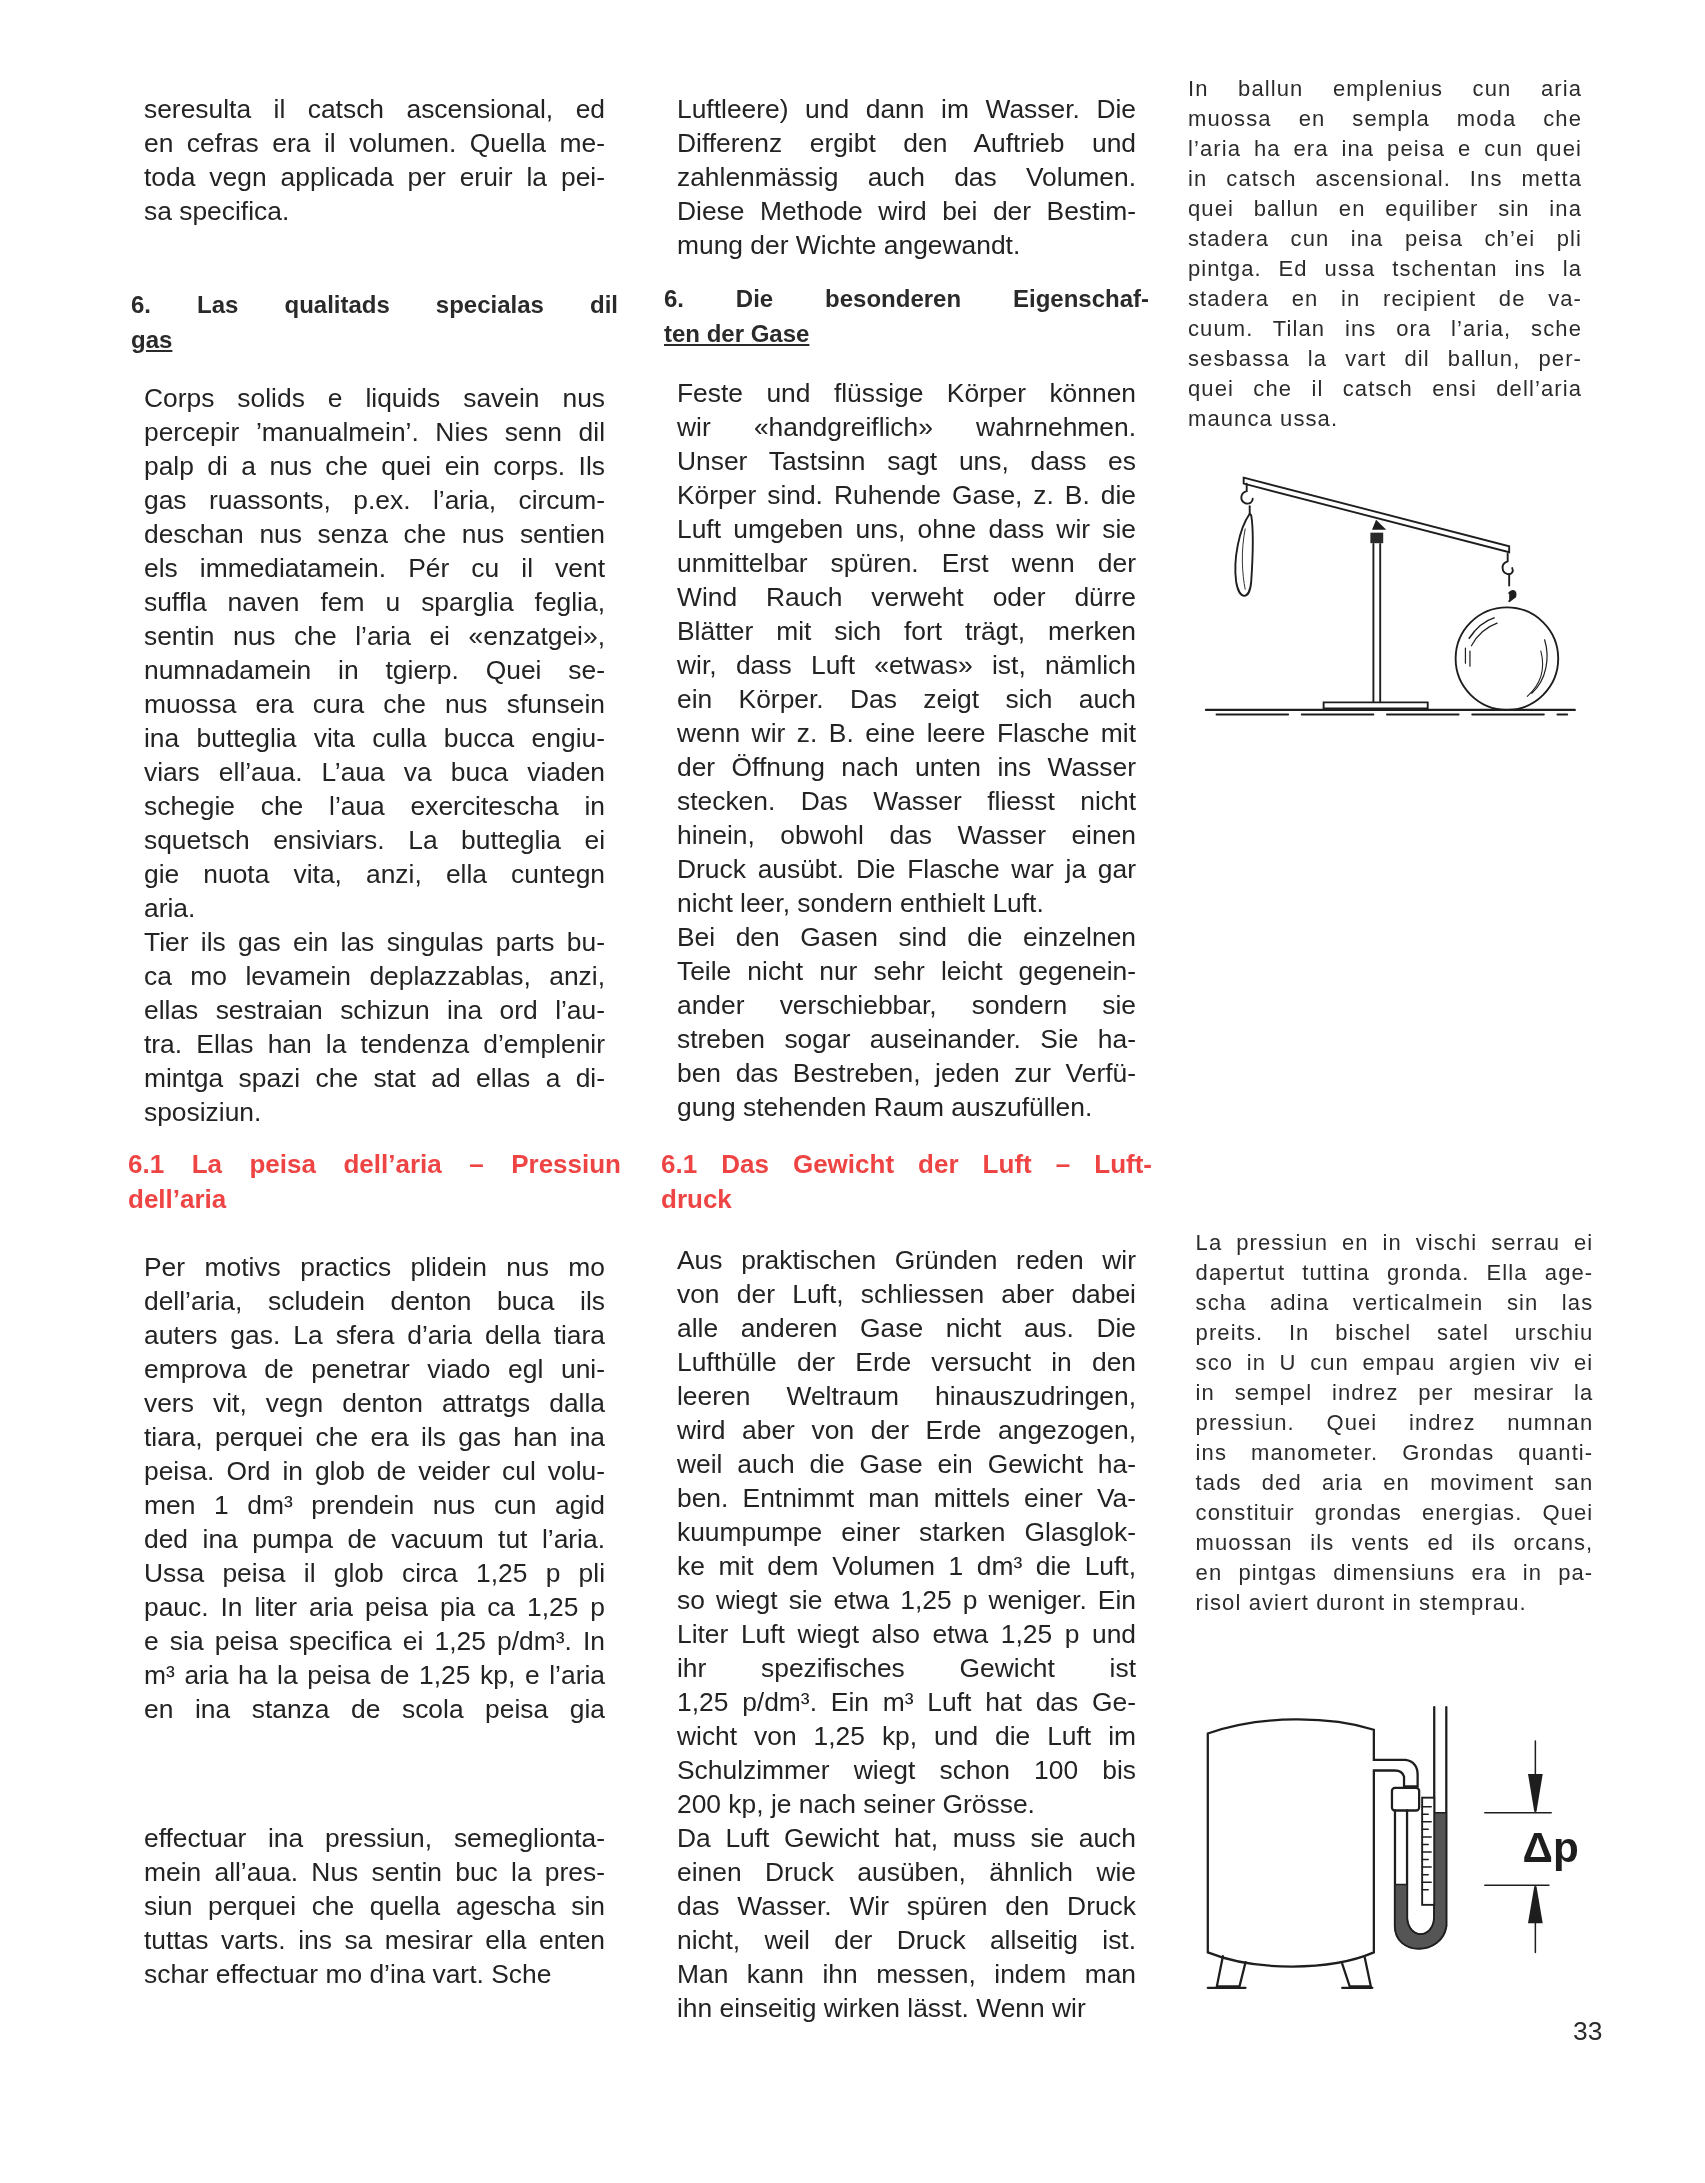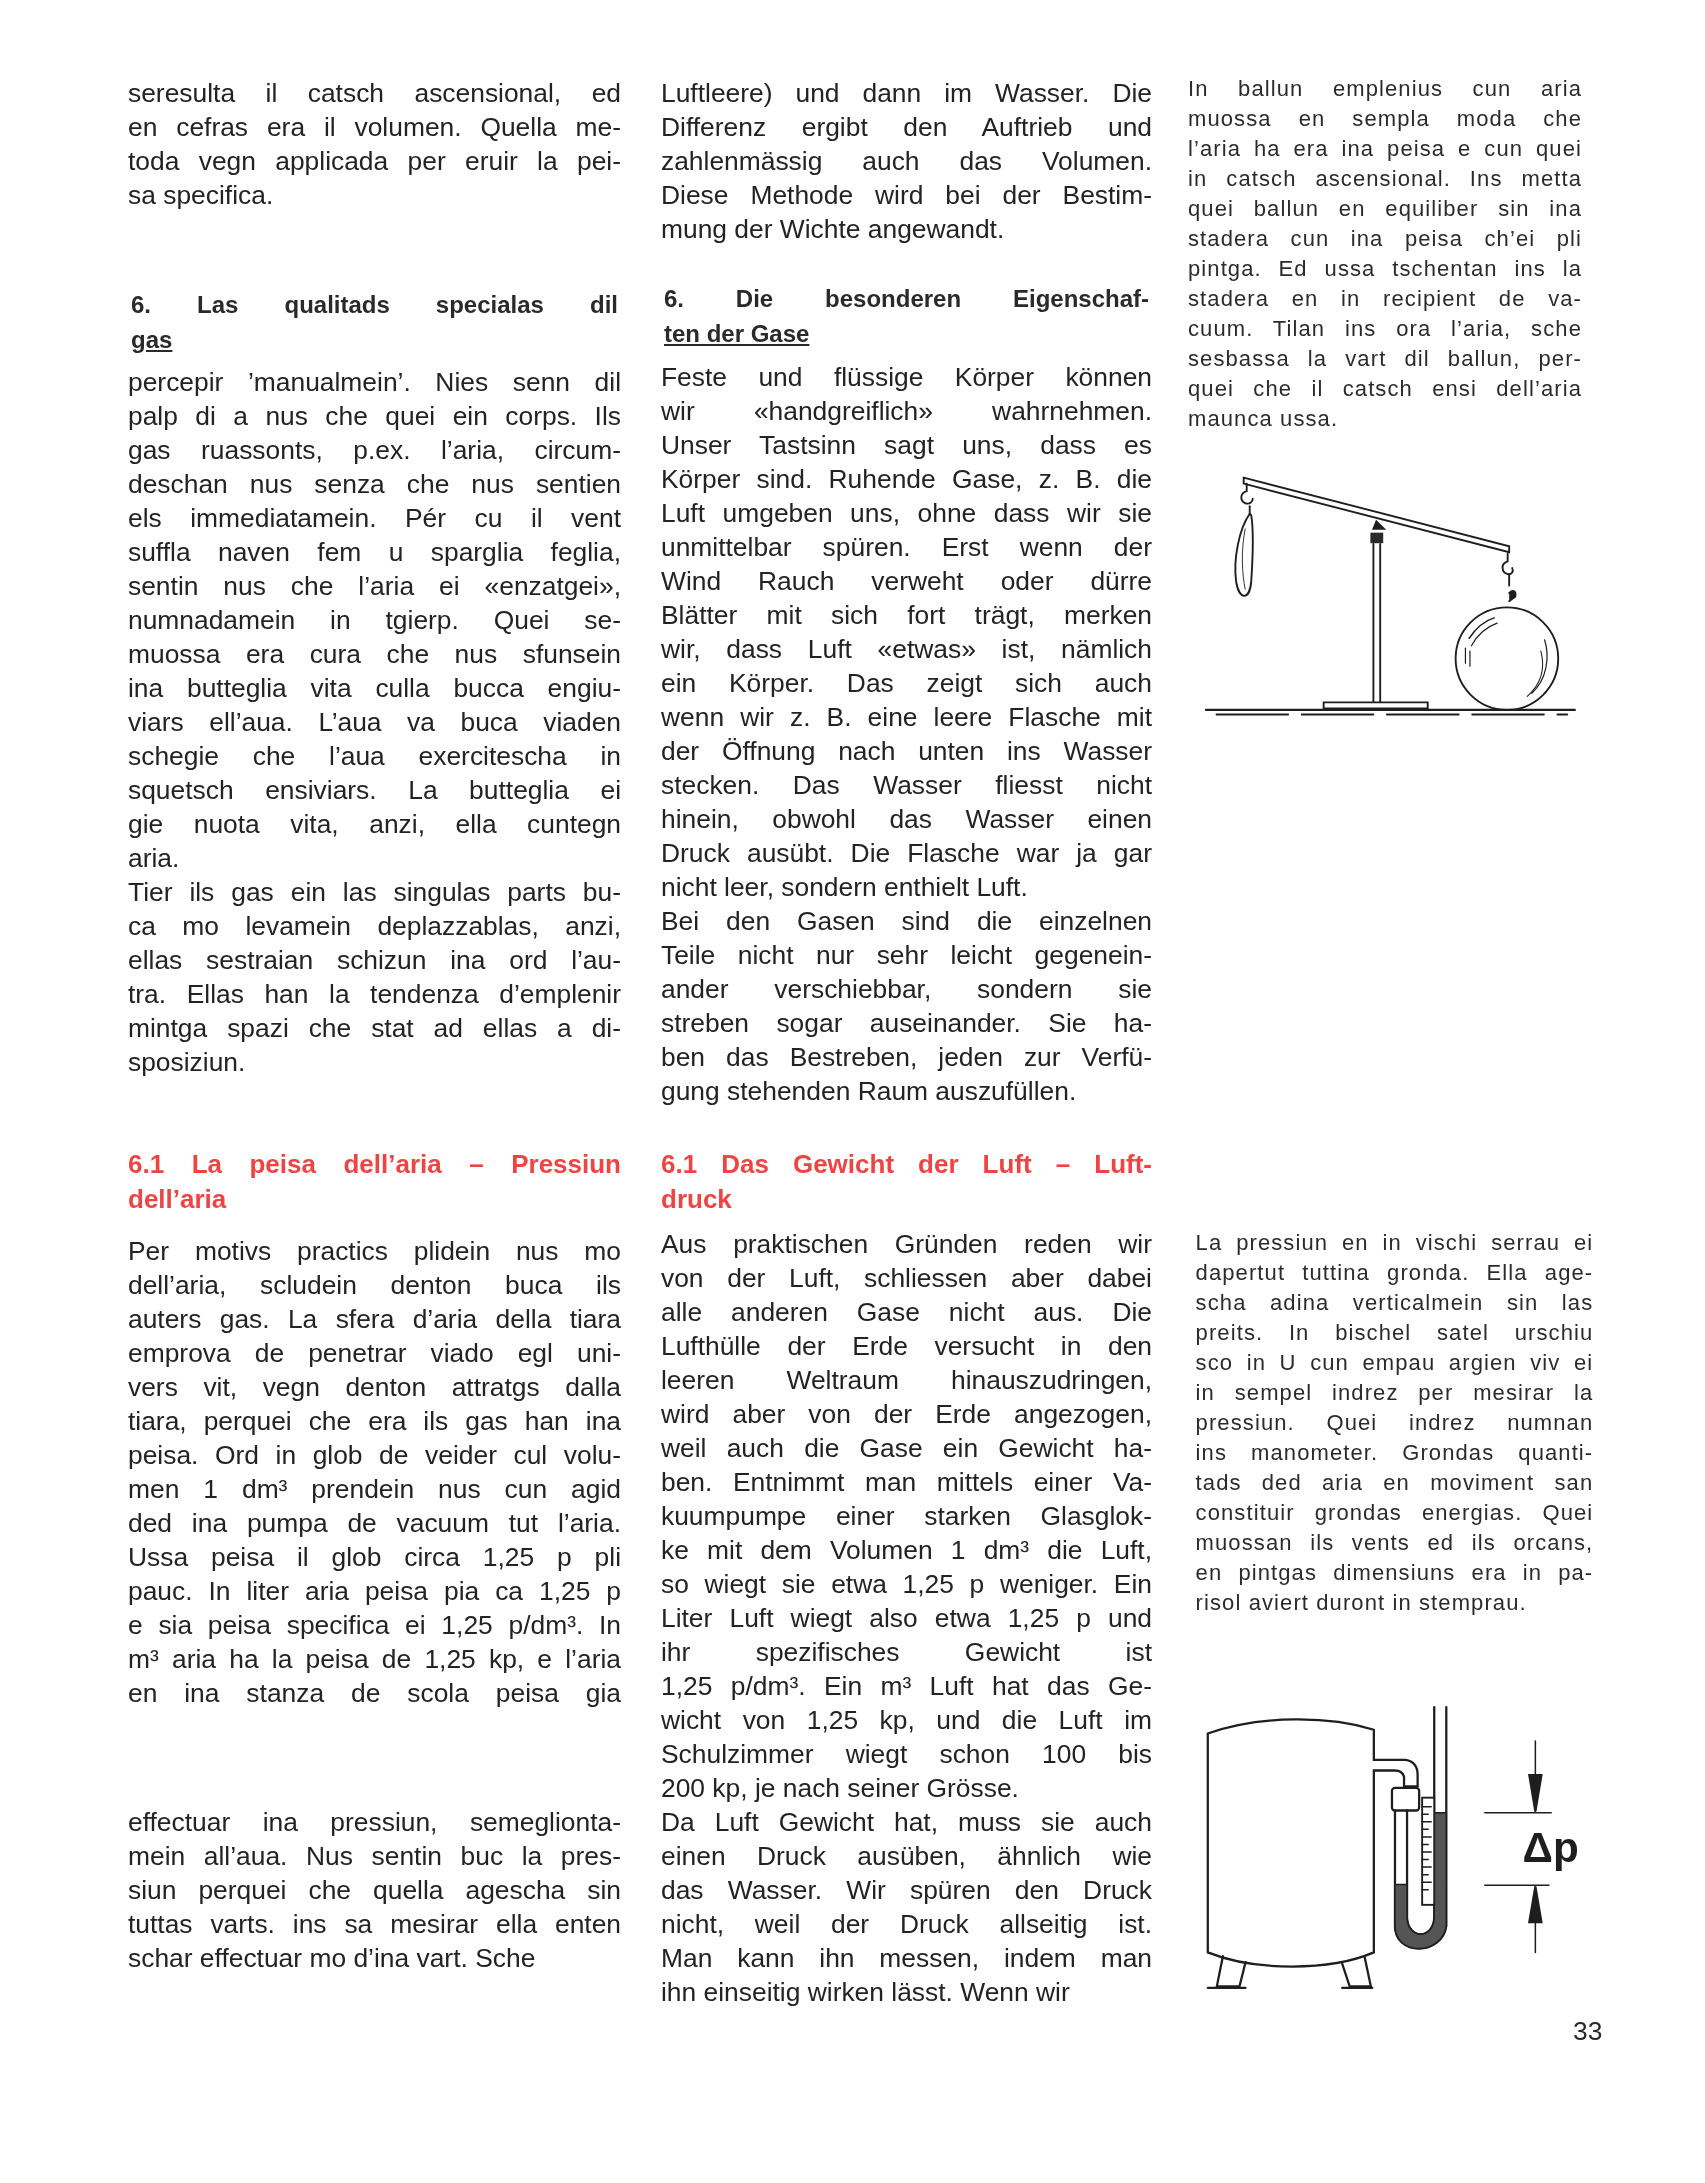--- a/index.html
+++ b/index.html
@@ -1,21 +1,21 @@
 <!DOCTYPE html>
 <html style="font-size:12px"><head>
 <meta charset="utf-8">
 <style>
   html, body { margin: 0; padding: 0; background: #ffffff; }
   body { width: 1706px; height: 2183px; position: relative; overflow: hidden; color: #232323; font-family: "Liberation Sans", sans-serif; }
   .col { position: absolute; }
   #col1 { left: 128px; top: 76px; width: 493px; }
   #col2 { left: 661px; top: 76px; width: 491px; }
   #col3 { left: 1188px; top: 74px; width: 394px; }
-  .p { font-size: 26.4px; line-height: 34px; text-align: justify; margin: 0; hyphens: manual; }
+  .p { font-size: 26.4px; line-height: 34px; text-align: justify; margin: 16px; hyphens: manual; }
   .p span.line { display: block; text-align: justify; text-align-last: justify; white-space: nowrap; }
   .p span.line.last { text-align-last: left; }
   .h { font-family: "Liberation Sans", sans-serif; font-weight: bold; font-size: 24px; line-height: 35px; margin: 3px; color: #2a2a2a; }
   .h span.line { display: block; text-align-last: justify; white-space: nowrap; }
   .h span.line.last { text-align-last: left; text-decoration: underline; }
   .h2 { font-weight: bold; font-size: 26px; line-height: 35px; margin: 0; color: #ef4444; }
   .h2 span.line { display: block; text-align-last: justify; white-space: nowrap; }
   .h2 span.line.last { text-align-last: left; }
   .small { font-size: 22px; line-height: 30px; letter-spacing: 1.1px; margin: 0; color: #2b2b2b; }
   .small span.line { display: block; text-align-last: justify; white-space: nowrap; }
@@ -32,20 +32,21 @@
       <span class="line">seresulta il catsch ascensional, ed</span>
       <span class="line">en cefras era il volumen. Quella me-</span>
       <span class="line">toda vegn applicada per eruir la pei-</span>
       <span class="line last">sa specifica.</span>
     </div>
   <div class="blk h" style="top:208px">
       <span class="line">6. Las qualitads specialas dil</span>
       <span class="line last">gas</span>
     </div>
   <div class="blk p" style="top:289px">
+      <span class="line">Corps solids e liquids savein nus</span>
       <span class="line">percepir ’manualmein’. Nies senn dil</span>
       <span class="line">palp di a nus che quei ein corps. Ils</span>
       <span class="line">gas ruassonts, p.ex. l’aria, circum-</span>
       <span class="line">deschan nus senza che nus sentien</span>
       <span class="line">els immediatamein. Pér cu il vent</span>
       <span class="line">suffla naven fem u sparglia feglia,</span>
       <span class="line">sentin nus che l’aria ei «enzatgei»,</span>
       <span class="line">numnadamein in tgierp. Quei se-</span>
       <span class="line">muossa era cura che nus sfunsein</span>
       <span class="line">ina butteglia vita culla bucca engiu-</span>

